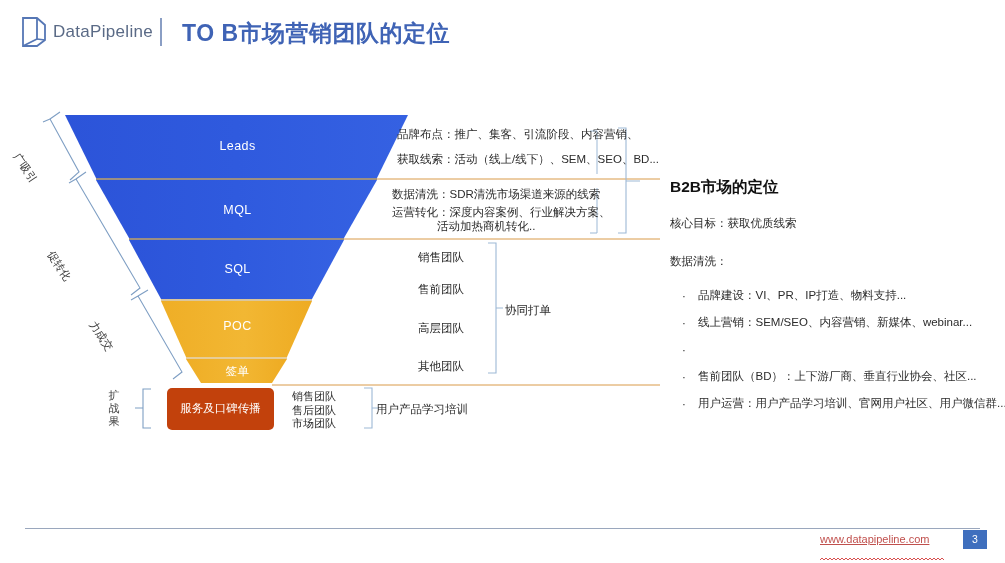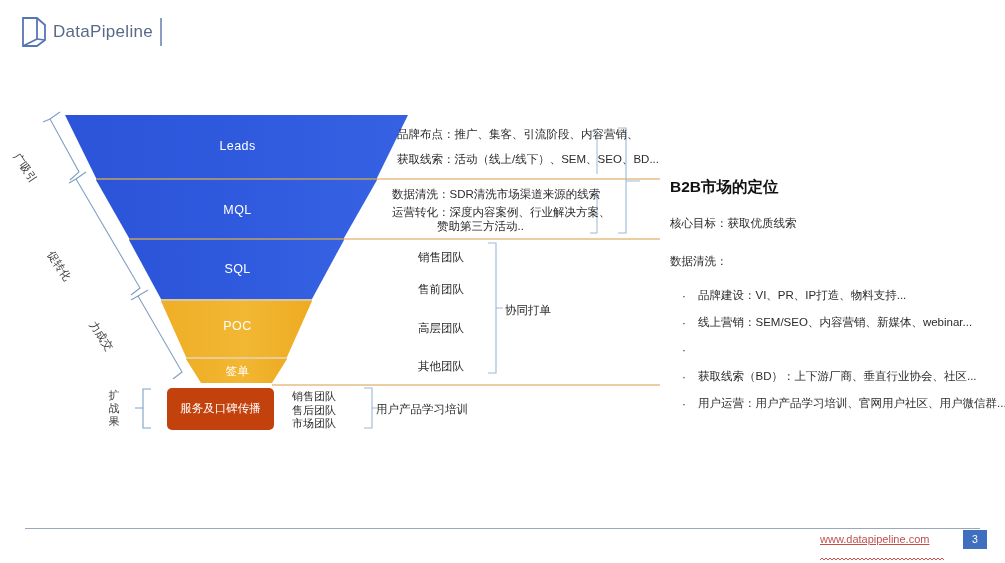--- a/index.html
+++ b/index.html
@@ -92,20 +92,21 @@
   <div class="header">
     <div class="logo-mark">
       <svg width="26" height="32" viewBox="0 0 26 32">
         <polygon points="2,2 16,2 24,9 24,24 16,30 2,30" fill="#ffffff" stroke="#5677b5" stroke-width="1.8"></polygon>
         <polyline points="16,2 16,23 2,30" fill="none" stroke="#5677b5" stroke-width="1.8"></polyline>
         <polyline points="16,23 24,24" fill="none" stroke="#5677b5" stroke-width="1.6"></polyline>
       </svg>
     </div>
     <div class="logo-text">DataPipeline</div>
     <div class="header-sep"></div>
+    <div class="header-title">TO B市场营销团队的定位</div>
   </div>
 
   <div class="funnel-wrap">
 
     <svg class="funnel-svg" width="1005" height="470">
       <defs>
         <linearGradient id="gBlue" x1="0" y1="0" x2="1" y2="0">
           <stop offset="0%" stop-color="#2c54d9"></stop>
           <stop offset="50%" stop-color="#2f5ade"></stop>
           <stop offset="100%" stop-color="#3561e2"></stop>
@@ -183,21 +184,21 @@
     <div class="service-box">
       <span>服务及口碑传播</span>
     </div>
   </div>
 
   <div class="ann ann-a1">品牌布点：推广、集客、引流阶段、内容营销、</div>
   <div class="ann ann-a2">获取线索：活动（线上/线下）、SEM、SEO、BD...</div>
 
   <div class="ann ann-b1">数据清洗：SDR清洗市场渠道来源的线索</div>
   <div class="ann ann-b2">运营转化：深度内容案例、行业解决方案、</div>
-  <div class="ann ann-b3">赞助第三方活动..</div>
+  <div class="ann ann-b3">活动加热商机转化..</div>
 
   <div class="team team-1">销售团队</div>
   <div class="team team-2">售前团队</div>
   <div class="team team-3">高层团队</div>
   <div class="team team-4">其他团队</div>
   <div class="team-lbl">协同打单</div>
 
   <div class="sb-teams">
     <div>销售团队</div>
     <div>售后团队</div>
@@ -216,21 +217,21 @@
       </div>
       <div class="rp-item">
         <span class="bullet">·</span>
         <span>线上营销：SEM/SEO、内容营销、新媒体、webinar...</span>
       </div>
       <div class="rp-item">
         <span class="bullet">·</span>
       </div>
       <div class="rp-item">
         <span class="bullet">·</span>
-        <span>获取线索（BD）：上下游厂商、垂直行业协会、社区...</span>
+        <span>售前团队（BD）：上下游厂商、垂直行业协会、社区...</span>
       </div>
       <div class="rp-item">
         <span class="bullet">·</span>
         <span>用户运营：用户产品学习培训、官网用户社区、用户微信群...</span>
       </div>
     </div>
   </div>
 
   <div class="footer-line"></div>
   <div class="footer-url">www.datapipeline.com</div>

